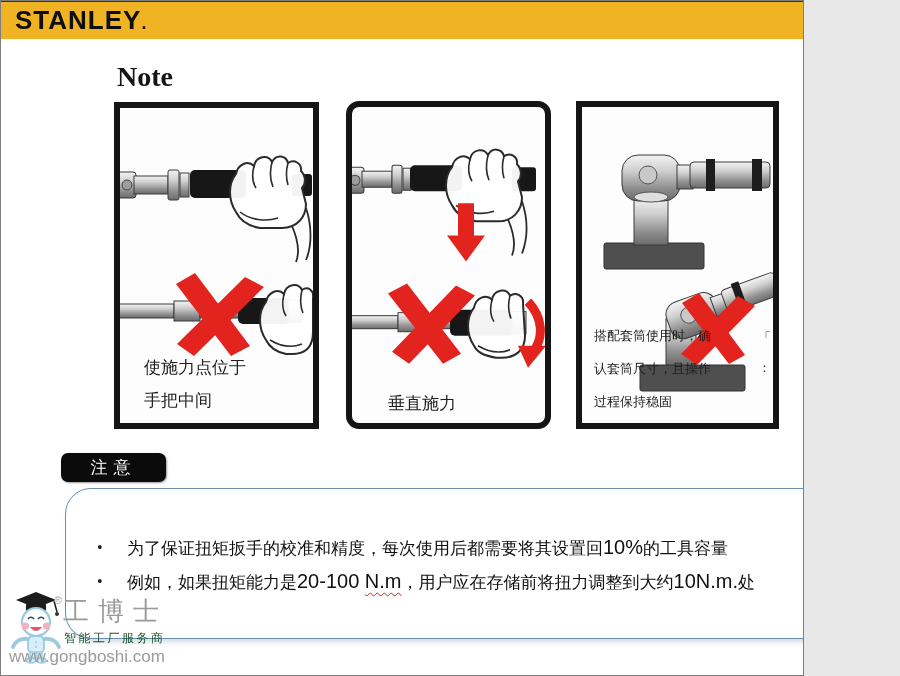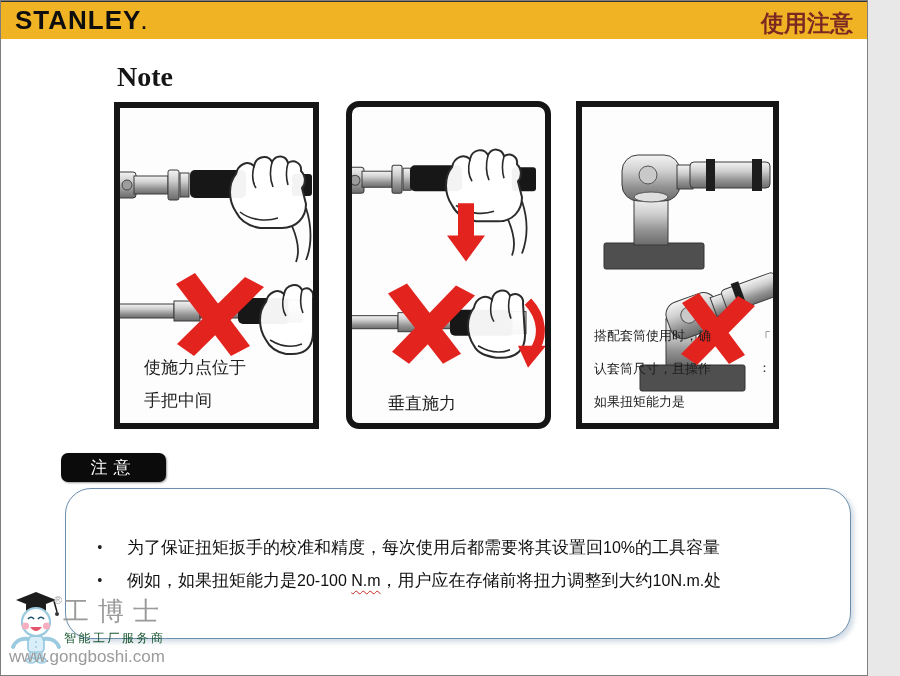--- a/index.html
+++ b/index.html
@@ -1,16 +1,16 @@
 <!DOCTYPE html>
 <html><head>
 <meta charset="utf-8">
 <style>
   html,body{margin:0;padding:0;background:#e8e8e8;}
-  .slide{position:relative;width:868px;height:676px;background:#ffffff;border:1px solid #7e7e7e;
+  .slide{position:relative;width:804px;height:676px;background:#ffffff;border:1px solid #7e7e7e;
          box-sizing:border-box;overflow:hidden;font-family:"Liberation Sans",sans-serif;}
 
   
   .hdr{position:absolute;left:0;top:0;width:100%;height:38px;background:#F0B323;border-top:1px solid #333;box-sizing:border-box;}
   .brand{position:absolute;left:14px;top:3px;font-size:26px;font-weight:800;letter-spacing:1px;color:#0e0e0e;}
   .brand .dot{font-size:18px;}
   .hdr-title{position:absolute;right:14px;top:6px;font-size:23px;font-weight:700;color:#7B2823;
              font-family:"Liberation Serif","DejaVu Serif",serif;}
 
   
@@ -38,21 +38,21 @@
          font-family:Liberation Serif, serif;box-shadow:1px 1px 2px rgba(0,0,0,.4);}
 
   
   .nbox{position:absolute;left:64px;top:487px;width:786px;height:151px;background:#fff;
         border:1.5px solid #6d8fae;border-radius:26px;box-sizing:border-box;
         box-shadow:3px 3px 5px rgba(120,150,180,.35);z-index:1;}
   .nbox ul{position:absolute;left:31px;top:42px;margin:0;padding:0;list-style:none;}
   .nbox li{position:relative;padding-left:30px;line-height:33px;font-size:17px;color:#101010;
            font-family:"Liberation Serif","DejaVu Serif",serif;white-space:nowrap;}
   .nbox li::before{content:"•";position:absolute;left:0;top:0;font-size:16px;color:#222;}
-  .nbox .latin{font-family:"Liberation Sans",sans-serif;font-size:16px;}
+  .nbox .latin{font-family:"Liberation Sans",sans-serif;font-size:20px;}
   .nbox .squiggle{text-decoration:underline;text-decoration-style:wavy;text-decoration-color:#cc2a1f;
                   text-decoration-thickness:1px;text-underline-offset:4px;}
 
   
   .wm{position:absolute;left:6px;top:585px;width:230px;height:88px;z-index:5;}
   .wm .mascot{position:absolute;left:2px;top:0px;width:54px;height:78px;}
   .wm .reg{position:absolute;left:47px;top:8px;font-size:11px;color:#a8a8a8;}
   .wm .wm-brand{position:absolute;left:56px;top:8px;font-size:26px;color:#9a9a9a;letter-spacing:9px;
                 font-family:"Liberation Serif","DejaVu Serif",serif;}
   .wm .wm-tag{position:absolute;left:57px;top:44px;font-size:12px;color:#14532d;letter-spacing:2.5px;
@@ -70,21 +70,20 @@
         <stop offset="0" stop-color="#f4f4f4"></stop>
           <stop offset="0.35" stop-color="#cfcfcf"></stop>
         <stop offset="0.7" stop-color="#929292"></stop>
           <stop offset="1" stop-color="#6b6b6b"></stop>
       </linearGradient>
     </defs>
   </svg>
 
   <div class="hdr">
     <div class="brand"><span>STANLEY</span><span class="dot">.</span></div>
-    <div class="hdr-title">使用注意</div>
   </div>
 
   <div class="note">Note</div>
 
   <div class="panel p1">
     <svg viewBox="0 0 193 315" preserveAspectRatio="none">
 
       <rect x="-4" y="64" width="20" height="26" rx="3" fill="url(#met)" stroke="#3a3a3a"></rect>
       <circle cx="7" cy="77" r="5" fill="#9d9d9d" stroke="#444"></circle>
       <rect x="14" y="68" width="34" height="18" fill="url(#met)" stroke="#3a3a3a"></rect>
@@ -170,21 +169,21 @@
         <rect x="134" y="200" width="14" height="20" fill="url(#met)" stroke="#3a3a3a"></rect>
         <rect x="146" y="197" width="56" height="24" rx="4" fill="url(#met)" stroke="#3a3a3a"></rect>
         <rect x="158" y="194" width="8" height="30" fill="#1d1d1d"></rect>
       </g>
       <polygon points="100,196 117,186 163,248 147,257" fill="#E3231E"></polygon>
       <polygon points="156,189 173,199 115,258 99,247" fill="#E3231E"></polygon>
     </svg>
     <div class="cap">
       <div>搭配套筒使用时，确</div>
       <div>认套筒尺寸，且操作</div>
-      <div>如果扭矩能力是</div>
+      <div>过程保持稳固</div>
     </div>
     <span class="edge-mark m0">「</span>
     <span class="edge-mark m1">：</span>
   </div>
 
   <div class="badge">注意</div>
 
   <div class="nbox">
     <ul>
         <li><span class="cn">为了保证扭矩扳手的校准和精度，每次使用后都需要将其设置回</span><span class="latin">10%</span><span class="cn">的工具容量</span></li>

